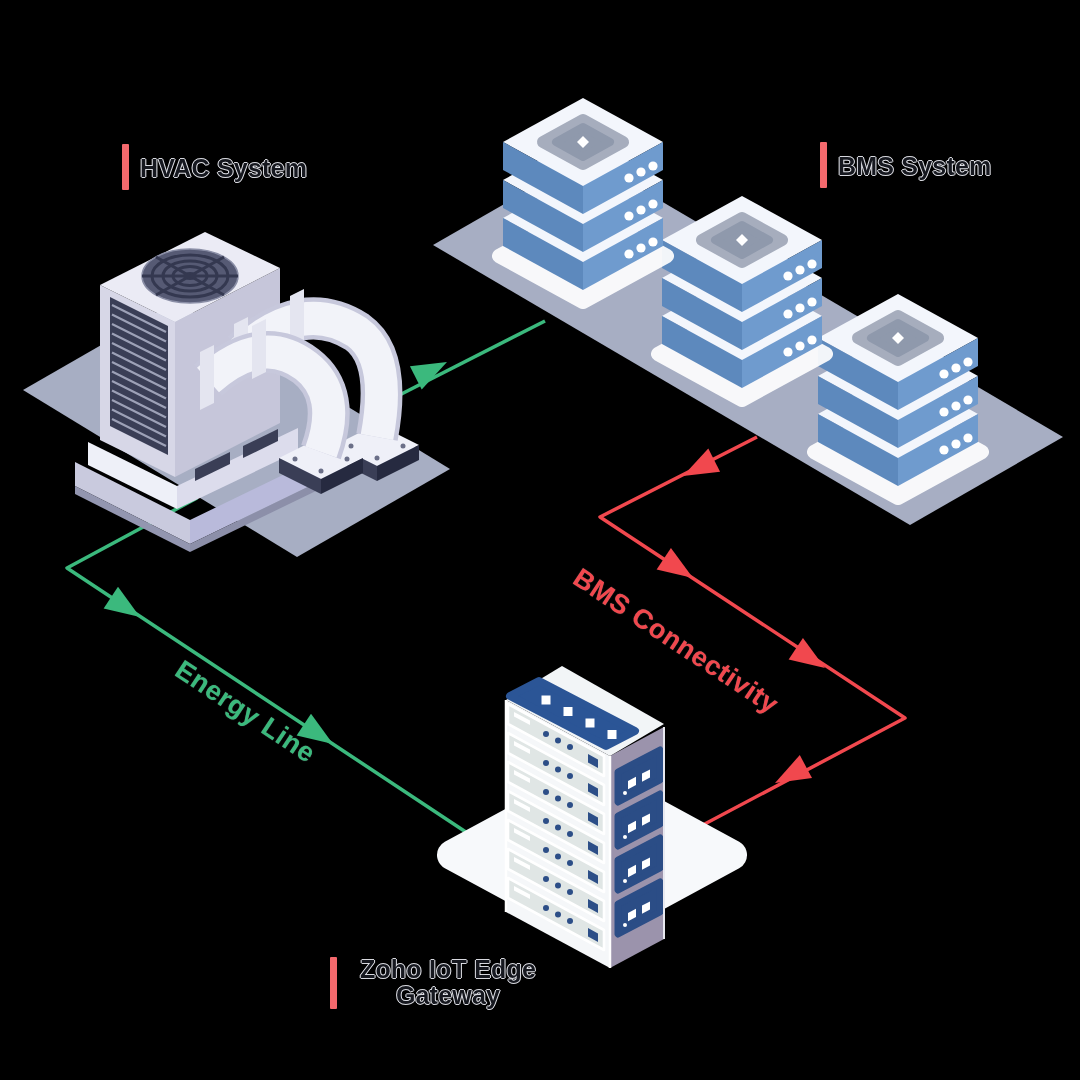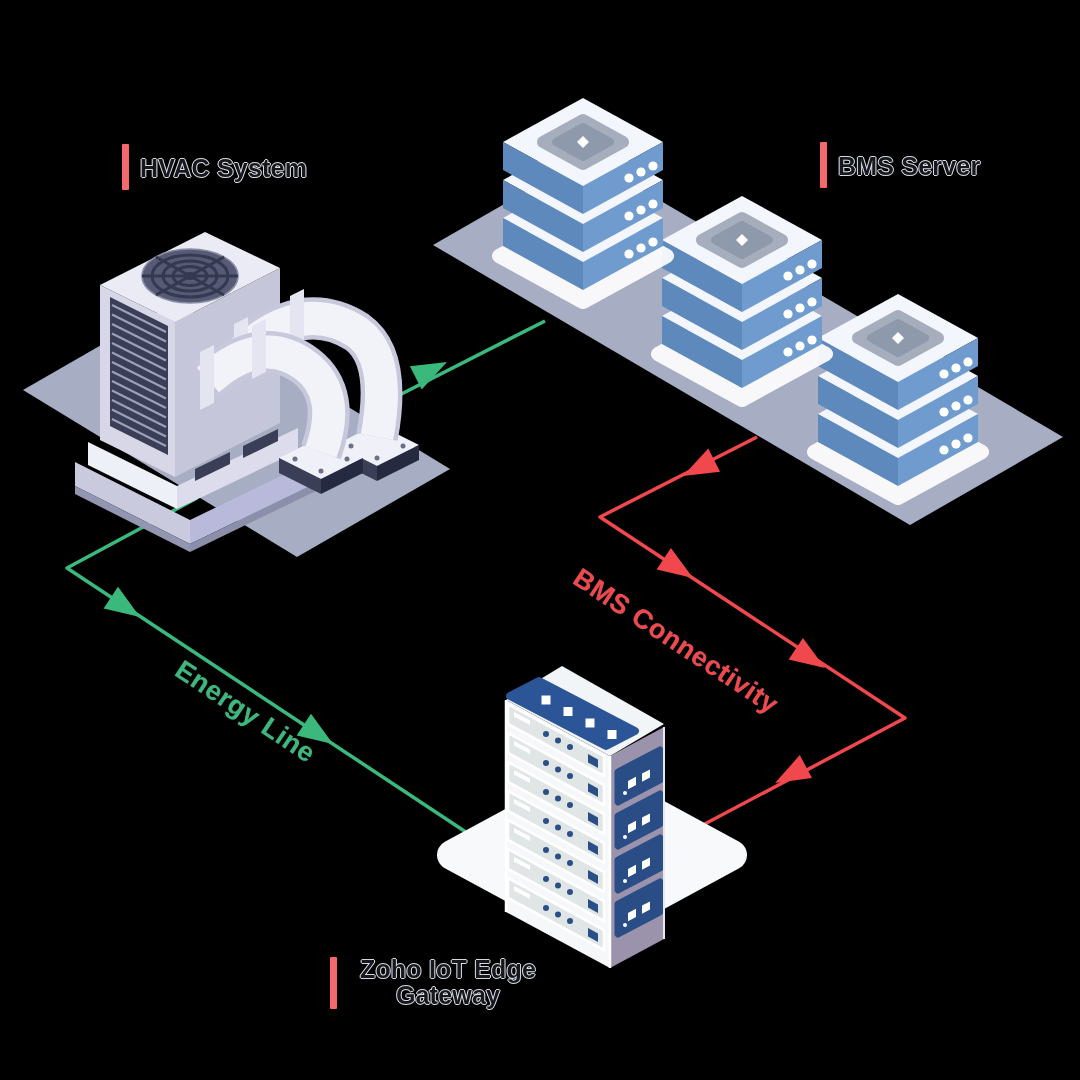--- a/index.html
+++ b/index.html
@@ -175,20 +175,20 @@
     <path d="M610,756 L610,968" stroke="#ffffff" stroke-width="2.5"></path>
     <path d="M506,700 L506,912" stroke="#ffffff" stroke-width="2.5"></path>
     <path d="M664,727 L664,939" stroke="#e8e9f0" stroke-width="2"></path>
   </g>
 </svg>
 
 <div class="accent-bar" style="left:122px;top:144px;height:46px;"></div>
 <div class="node-label" style="left:140px;top:156px;">HVAC System</div>
 
 <div class="accent-bar" style="left:820px;top:142px;height:46px;"></div>
-<div class="node-label" style="left:838px;top:154px;">BMS Server</div>
+<div class="node-label" style="left:838px;top:154px;">BMS System</div>
 
 <div class="accent-bar" style="left:330px;top:957px;height:52px;"></div>
 <div class="node-label" style="left:348px;top:957px;width:200px;text-align:center;">Zoho IoT Edge Gateway</div>
 
 <div class="conn-label energy" style="left:178px;top:652px;">Energy Line</div>
 <div class="conn-label bmsline" style="left:576px;top:560px;">BMS Connectivity</div>
 </div>
 
 </body></html>

